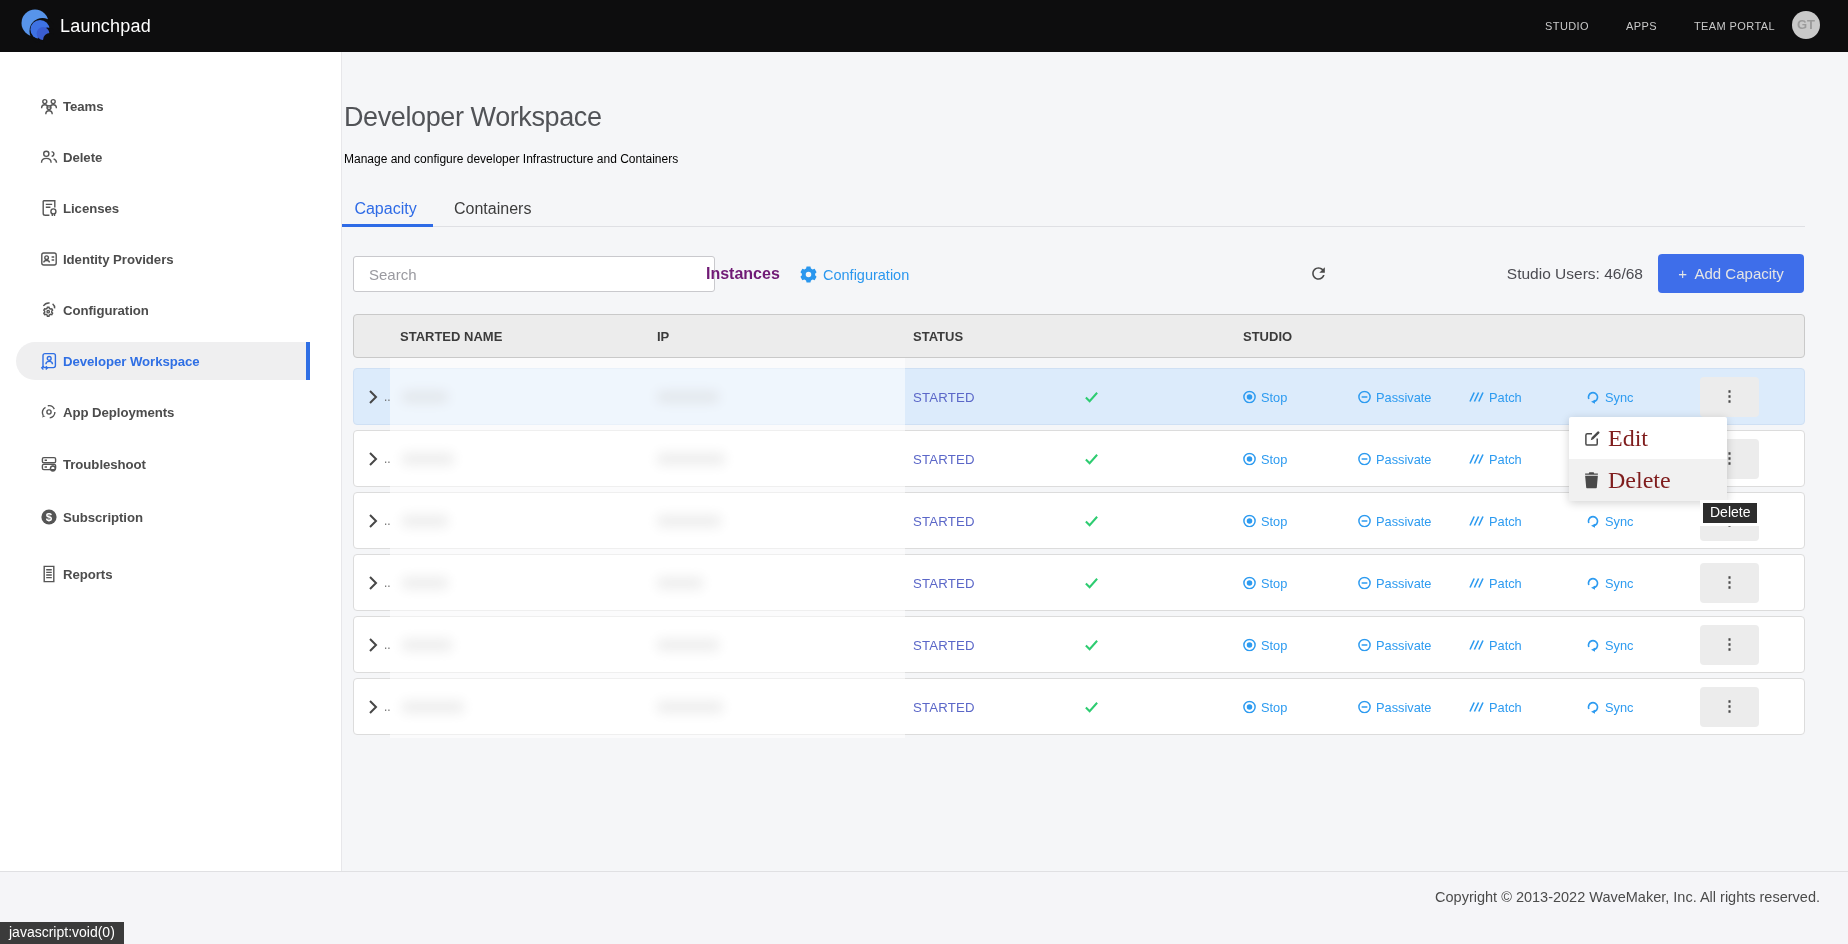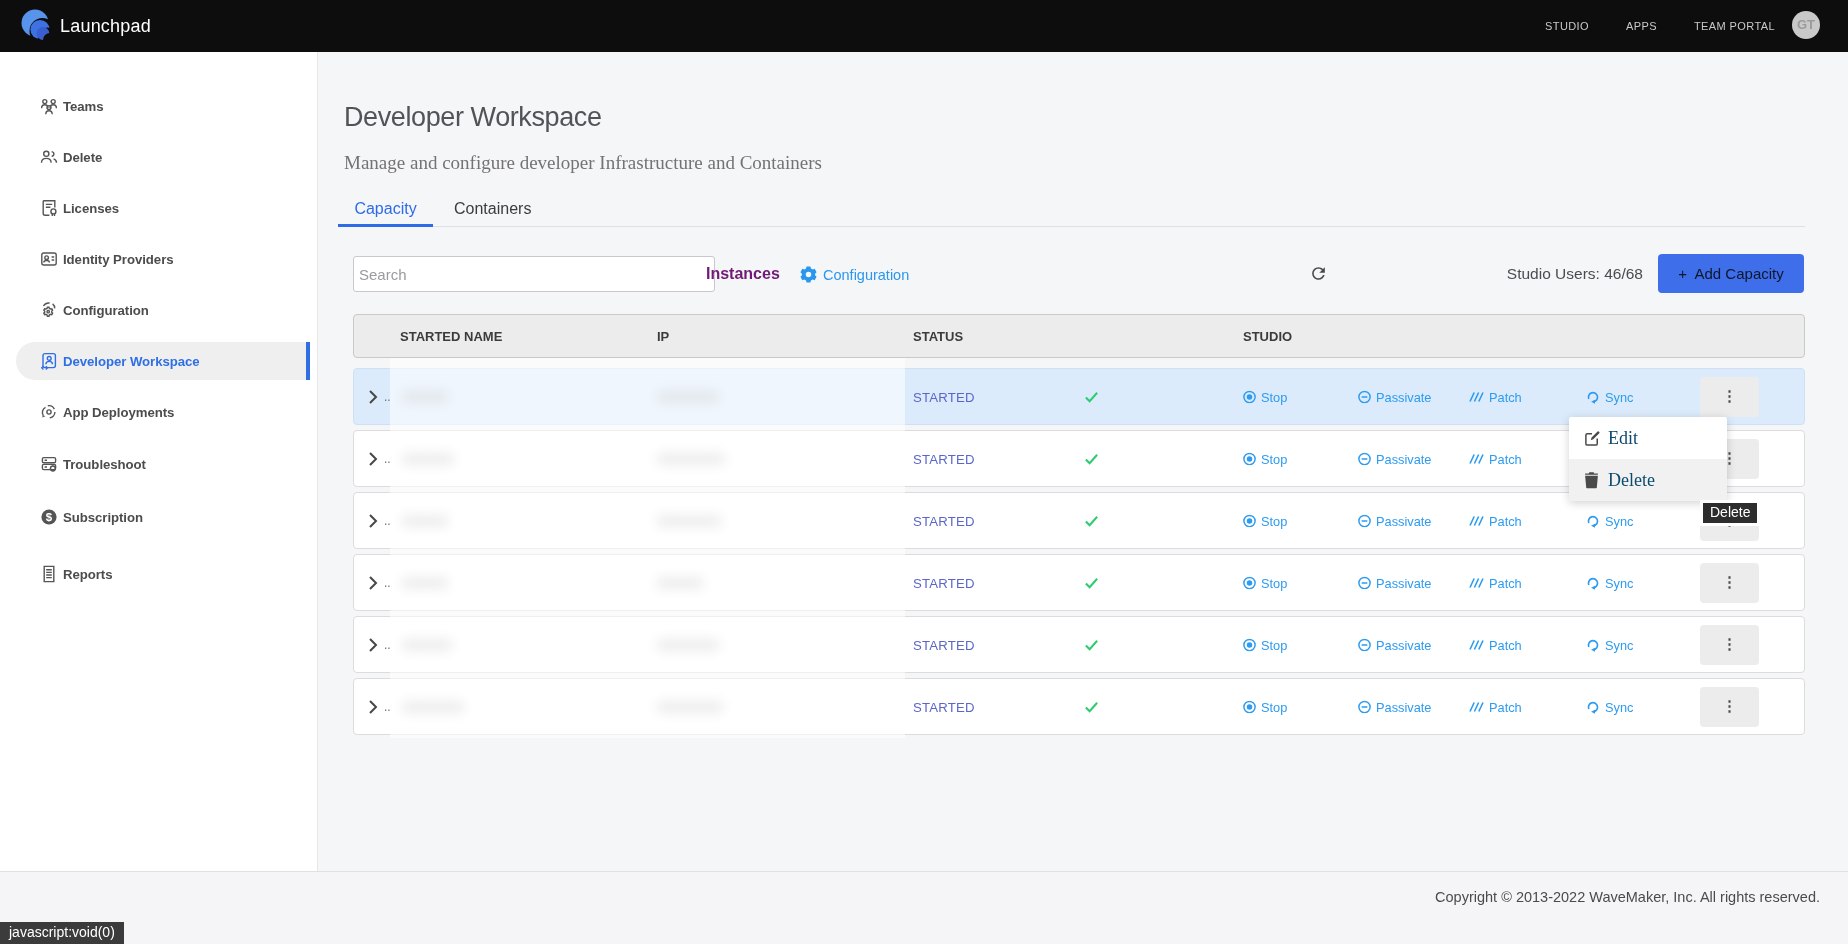--- a/index.html
+++ b/index.html
@@ -8,43 +8,43 @@
   .abs { position:absolute; }
 
   
   .topbar { position:absolute; top:0; left:0; width:1848px; height:52px; background:#0d0d0e; z-index:30;padding-left:44px; }
   .brand { position:absolute; left:60px; top:16px; color:#fff; font-size:18px; letter-spacing:.2px; }
   .navlinks { position:absolute; right:73px; top:0; height:52px; display:flex; align-items:center; gap:37px; }
   .navlinks span { color:#c9c9c9; font-size:11px; letter-spacing:.4px; }
   .avatar { position:absolute; right:28px; top:11px; width:28px; height:28px; border-radius:50%; background:#c9c9c9; color:#9b9b9b; font-size:13px; font-weight:bold; text-align:center; line-height:28px; }
 
   
-  .sidebar { position:absolute; top:52px; left:0; width:318px; height:819px; background:#fff; border-right:1px solid #e7e7ea; z-index:5; }
+  .sidebar { position:absolute; top:52px; left:0; width:342px; height:819px; background:#fff; border-right:1px solid #e7e7ea; z-index:5; }
   .mitem { position:absolute; left:0; width:310px; height:38px; }
   .mitem .lbl { position:absolute; left:63px; top:50%; transform:translateY(-50%); font-size:13.2px; font-weight:700; color:#4c4c4c; letter-spacing:-0.05px; }
   .mitem .ic { position:absolute; left:40px; top:50%; transform:translateY(-50%); width:18px; height:18px; }
   .mitem.active .pill { position:absolute; left:16px; right:4px; top:0; bottom:0; background:#efeff0; border-radius:20px 0 0 20px; }
   .mitem.active .bar { position:absolute; right:0; top:0; bottom:0; width:4px; background:#2f6fe4; }
   .mitem.active .lbl { color:#2f6fe4; }
 
   
   .title { position:absolute; left:344px; top:102px; font-size:27px; letter-spacing:-0.4px; color:#515357; }
-  .subtitle { position:absolute; left:344px; top:152px; font-size:19px; color:#737373;font-family:Liberation Serif, serif; }
+  .subtitle { position:absolute; left:344px; top:152px; font-size:12px; color:#000000; }
   .tabline { position:absolute; left:338px; right:43px; top:226px; height:1px; background:#dfe0e4; }
   .tab1 { position:absolute; left:338px; top:200px; width:95px; text-align:center; font-size:16px; color:#2e6be6; font-weight:400; }
   .tab1u { position:absolute; left:338px; top:224px; width:95px; height:3px; background:#2e6be6; }
   .tab2 { position:absolute; left:454px; top:200px; font-size:16px; color:#3c3c3c; }
 
   .search { position:absolute; left:353px; top:256px; width:362px; height:36px; border:1px solid #c9c9cd; border-radius:3px; background:#fff; }
-  .search span { position:absolute; left:5px; top:9px; font-size:15px; color:#9a9aa0; }
+  .search span { position:absolute; left:15px; top:9px; font-size:15px; color:#9a9aa0; }
   .instances { position:absolute; left:706px; top:265px; font-size:16px; color:#701a75;font-weight:bold; }
   .cfglink { position:absolute; left:800px; top:266px; font-size:14.5px; color:#2a97ee; }
   .refresh { position:absolute; left:1309px; top:264px; width:19px; height:19px; }
   .studiousers { position:absolute; right:205px; top:265px; font-size:15.5px; color:#4b4b51; }
-  .addbtn { position:absolute; left:1658px; top:254px; width:146px; height:39px; background:#3e6eea; border-radius:4px; color:#0f172a; font-size:15px; text-align:center; line-height:39px; }
+  .addbtn { position:absolute; left:1658px; top:254px; width:146px; height:39px; background:#3e6eea; border-radius:4px; color:#e5e5e5; font-size:15px; text-align:center; line-height:39px; }
 
   
   .thead { position:absolute; left:353px; top:314px; width:1452px; height:44px; background:#ececec; border:1px solid #c9c9c9; border-radius:4px; }
   .thead span { position:absolute; top:14px; font-size:13px; font-weight:700; color:#3b3b3b; }
   .row { position:absolute; left:353px; width:1452px; height:57px; background:#fff; border:1px solid #dcdcdc; border-radius:4px; }
   .row.hl { background:#dcebfb; border-color:#cfe0f4; }
   .chev { position:absolute; left:14px; top:50%; margin-top:-7px; width:10px; height:14px; }
   .started { position:absolute; left:559px; top:50%; transform:translateY(-50%); font-size:13.2px; color:#5b67c8; letter-spacing:.2px; }
   .check { position:absolute; left:730px; top:50%; transform:translateY(-50%); width:15px; height:15px; }
   .act { position:absolute; top:50%; transform:translateY(-50%); font-size:12.8px; color:#2d9bf0; display:flex; align-items:center; gap:5px; }
@@ -53,21 +53,21 @@
   .blob { position:absolute; background:#8f8f8f; filter:blur(6px); border-radius:4px; opacity:.36; }
 
   
   .hazewrap { position:absolute; left:390px; top:358px; width:515px; height:380px; z-index:3; }
   .haze { position:absolute; inset:0; background:rgba(255,255,255,.55); }
 
   
   .dd { position:absolute; left:1569px; top:417px; width:158px; height:84px; background:#fff; border-radius:2px; box-shadow:0 2px 10px rgba(0,0,0,.18); z-index:20; font-family:"Liberation Serif", serif; }
   .dd .it { position:absolute; left:0; width:158px; height:42px; }
   .dd .it.sel { background:#f1f1f1; }
-  .dd .it span { position:absolute; left:39px; top:50%; transform:translateY(-50%); font-size:18px; color:#0c4a6e; }
+  .dd .it span { position:absolute; left:39px; top:50%; transform:translateY(-50%); font-size:24px; color:#7f1d1d; }
   .dd .it svg { position:absolute; left:15px; top:50%; transform:translateY(-50%); }
 
   
   .tip { position:absolute; left:1700px; top:500px; background:#2d2d2d; border:3px solid #fff; color:#fff; font-size:14px; padding:1px 7px 3px; z-index:25; }
 
   
   .footer { position:absolute; left:0; top:871px; width:1848px; height:73px; background:#f5f5f8; border-top:1px solid #e0e0e3; }
   .footer span { position:absolute; right:28px; top:17px; font-size:14.5px; color:#4b4b4b; }
   .statusbar { position:absolute; left:0; top:922px; background:#3b3b3b; color:#fff; font-size:14px; padding:2px 9px 4px; z-index:40; }
 </style>

